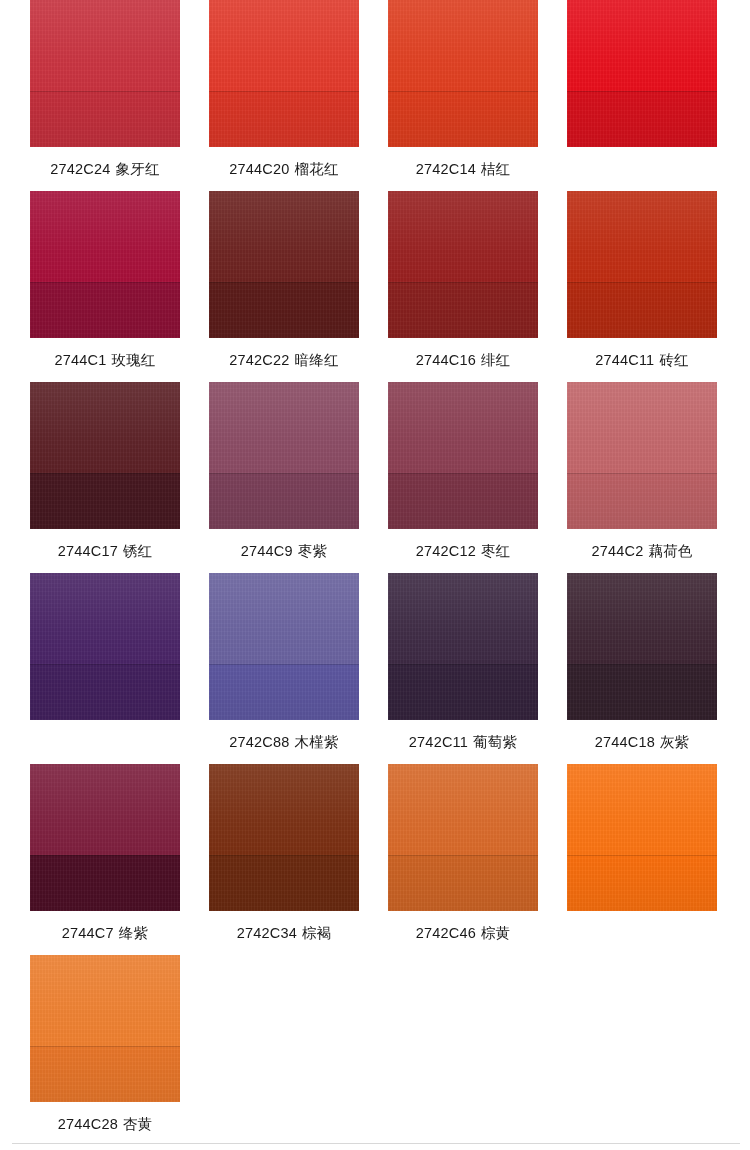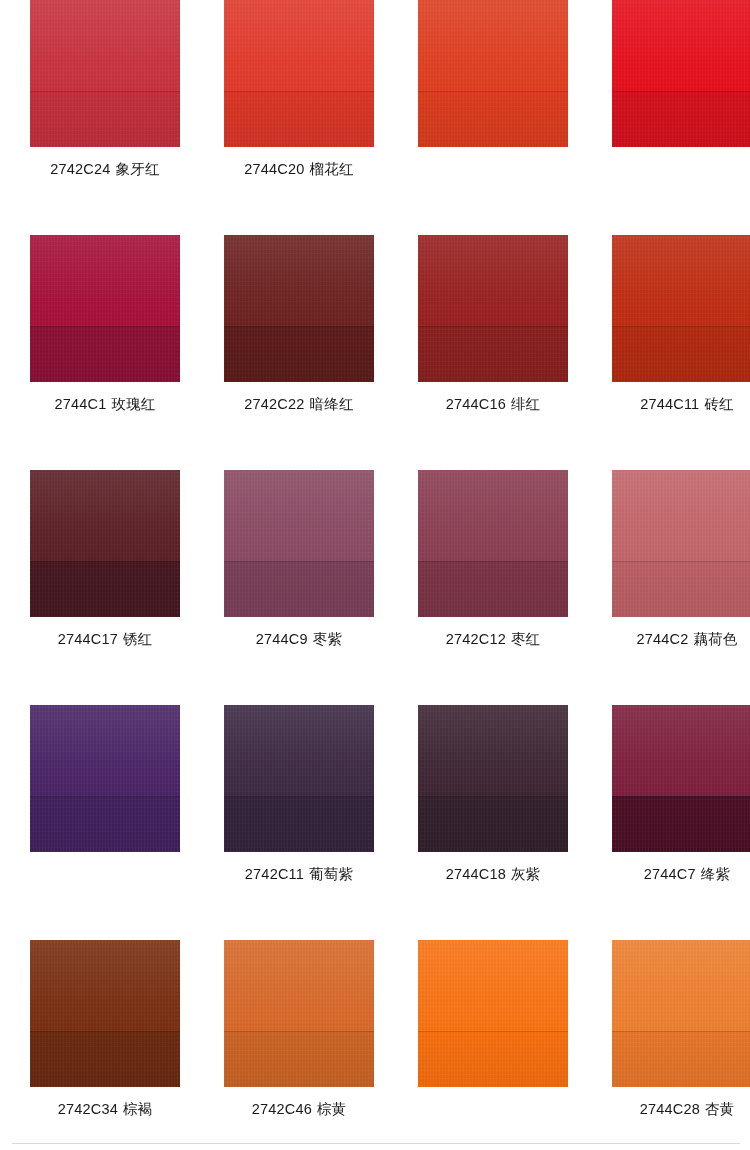--- a/index.html
+++ b/index.html
@@ -25,21 +25,20 @@
 
   .swatch-grid {
     position: absolute;
     left: 30px;
     top: 0px;
     width: 690px;
     display: grid;
     grid-template-columns: repeat(4, 150px);
     column-gap: 29px;
     row-gap: 0px;
-    gap: 44px;
   }
 
   .swatch-cell {
     width: 150px;
     height: 191px;
     position: relative;
   }
 
   .swatch-chip {
     position: relative;
@@ -170,20 +169,24 @@
         </div>
       </div>
       <div class="swatch-cell">
         <div class="swatch-chip">
           <div class="chip-top" style="background: rgb(224, 63, 32);"></div>
           <div class="chip-bottom" style="background: rgb(220, 60, 29);"></div>
           <div class="chip-texture"></div>
           <div class="chip-sheen"></div>
           <div class="chip-seam"></div>
         </div>
+        <div class="swatch-caption">
+          <span class="caption-code">2742C14</span>
+          <span class="caption-name">桔红</span>
+        </div>
       </div>
       <div class="swatch-cell">
         <div class="swatch-chip">
           <div class="chip-top" style="background: rgb(232, 15, 28);"></div>
           <div class="chip-bottom" style="background: rgb(214, 16, 28);"></div>
           <div class="chip-texture"></div>
           <div class="chip-sheen"></div>
           <div class="chip-seam"></div>
         </div>
       </div>
@@ -295,20 +298,33 @@
         <div class="swatch-chip">
           <div class="chip-top" style="background: rgb(74, 37, 103);"></div>
           <div class="chip-bottom" style="background: rgb(67, 33, 94);"></div>
           <div class="chip-texture"></div>
           <div class="chip-sheen"></div>
           <div class="chip-seam"></div>
         </div>
       </div>
       <div class="swatch-cell">
         <div class="swatch-chip">
+          <div class="chip-top" style="background: rgb(106, 99, 159);"></div>
+          <div class="chip-bottom" style="background: rgb(93, 87, 160);"></div>
+          <div class="chip-texture"></div>
+          <div class="chip-sheen"></div>
+          <div class="chip-seam"></div>
+        </div>
+        <div class="swatch-caption">
+          <span class="caption-code">2742C88</span>
+          <span class="caption-name">木槿紫</span>
+        </div>
+      </div>
+      <div class="swatch-cell">
+        <div class="swatch-chip">
           <div class="chip-top" style="background: rgb(61, 42, 68);"></div>
           <div class="chip-bottom" style="background: rgb(52, 35, 60);"></div>
           <div class="chip-texture"></div>
           <div class="chip-sheen"></div>
           <div class="chip-seam"></div>
         </div>
         <div class="swatch-caption">
           <span class="caption-code">2742C11</span>
           <span class="caption-name">葡萄紫</span>
         </div>

